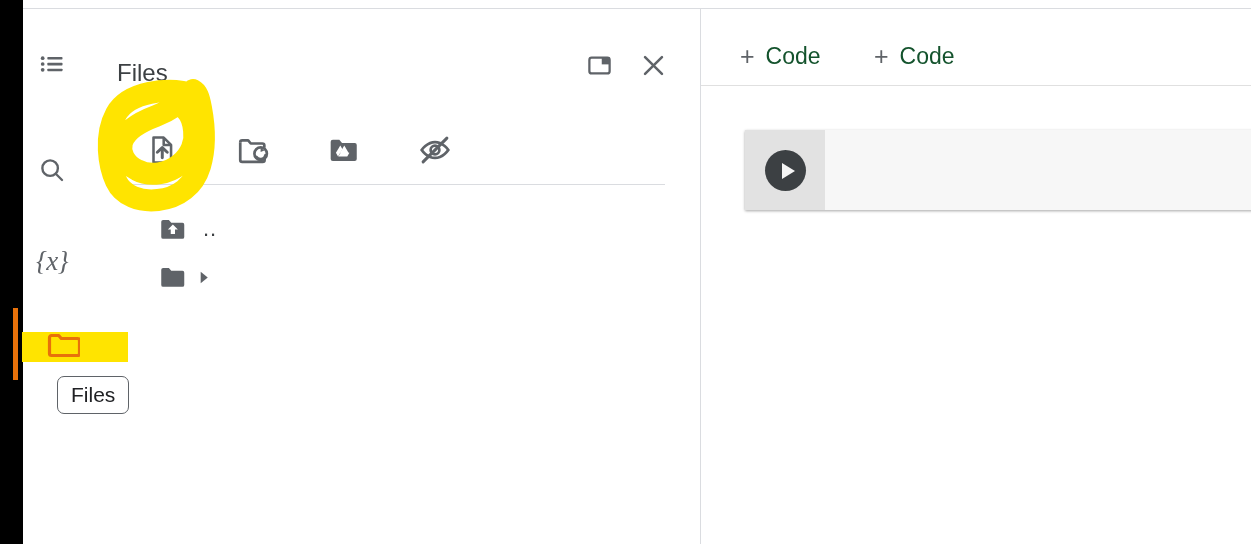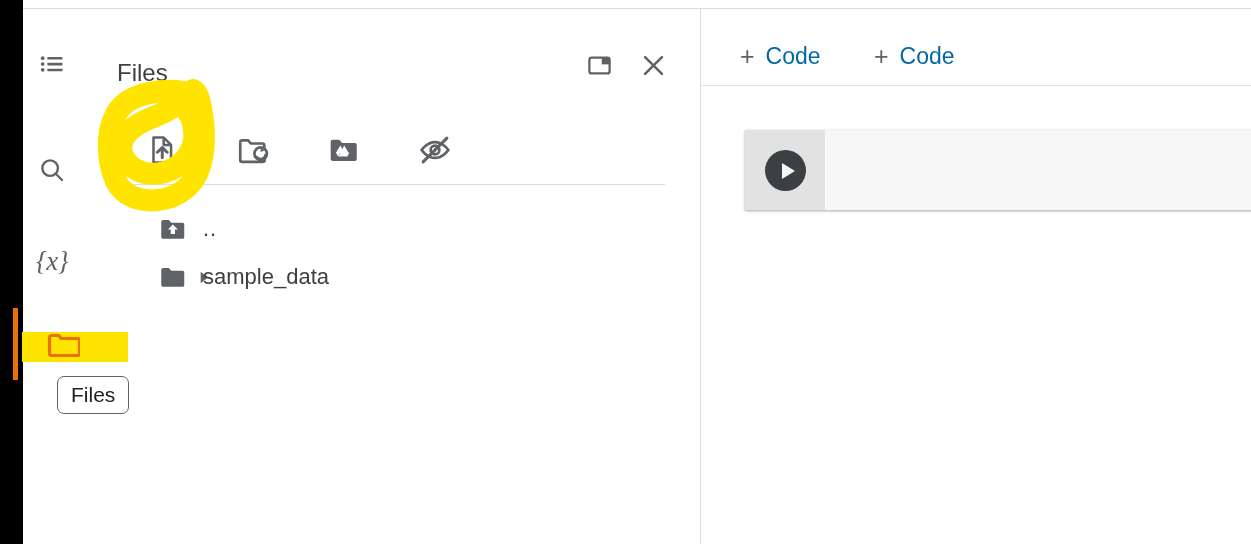--- a/index.html
+++ b/index.html
@@ -220,21 +220,21 @@
   .nb-add-code { left: 39px; }
   .nb-add-text { left: 173px; }
   .nb-add-plus {
     font-size: 25px;
     line-height: 1;
     font-weight: 300;
     color: #5f6368;
   }
   .nb-add-label {
     font-size: 23px;
-    color: #0369a1;
+    color: #14532d;
     line-height: 1;
     white-space: nowrap;
   }
 
   .code-cell {
     position: absolute;
     left: 44px;
     top: 121px;
     width: 520px;
     height: 80px;
@@ -448,21 +448,20 @@
         <span class="tree-caret">
           <svg width="13" height="13" viewBox="0 0 10 12">
             <path d="M1.5 0.8 L8 6 L1.5 11.2 Z" fill="#5f6368"></path>
           </svg>
         </span>
         <span class="tree-icon">
           <svg width="30" height="30" viewBox="0 0 24 24">
             <path d="M2.6 6.2a1.5 1.5 0 0 1 1.5-1.5h4.6l1.9 2.3h9A1.5 1.5 0 0 1 21 8.5v9.8a1.5 1.5 0 0 1-1.5 1.5H4.1a1.5 1.5 0 0 1-1.5-1.5z" fill="#5f6368"></path>
           </svg>
         </span>
-        <span class="tree-label">sample_data</span>
       </div>
     </div>
   </div>
 
   <div class="notebook">
 
     <div class="nb-toolbar">
       <div class="nb-add-btn nb-add-code">
         <span class="nb-add-plus">+</span>
         <span class="nb-add-label">Code</span>

